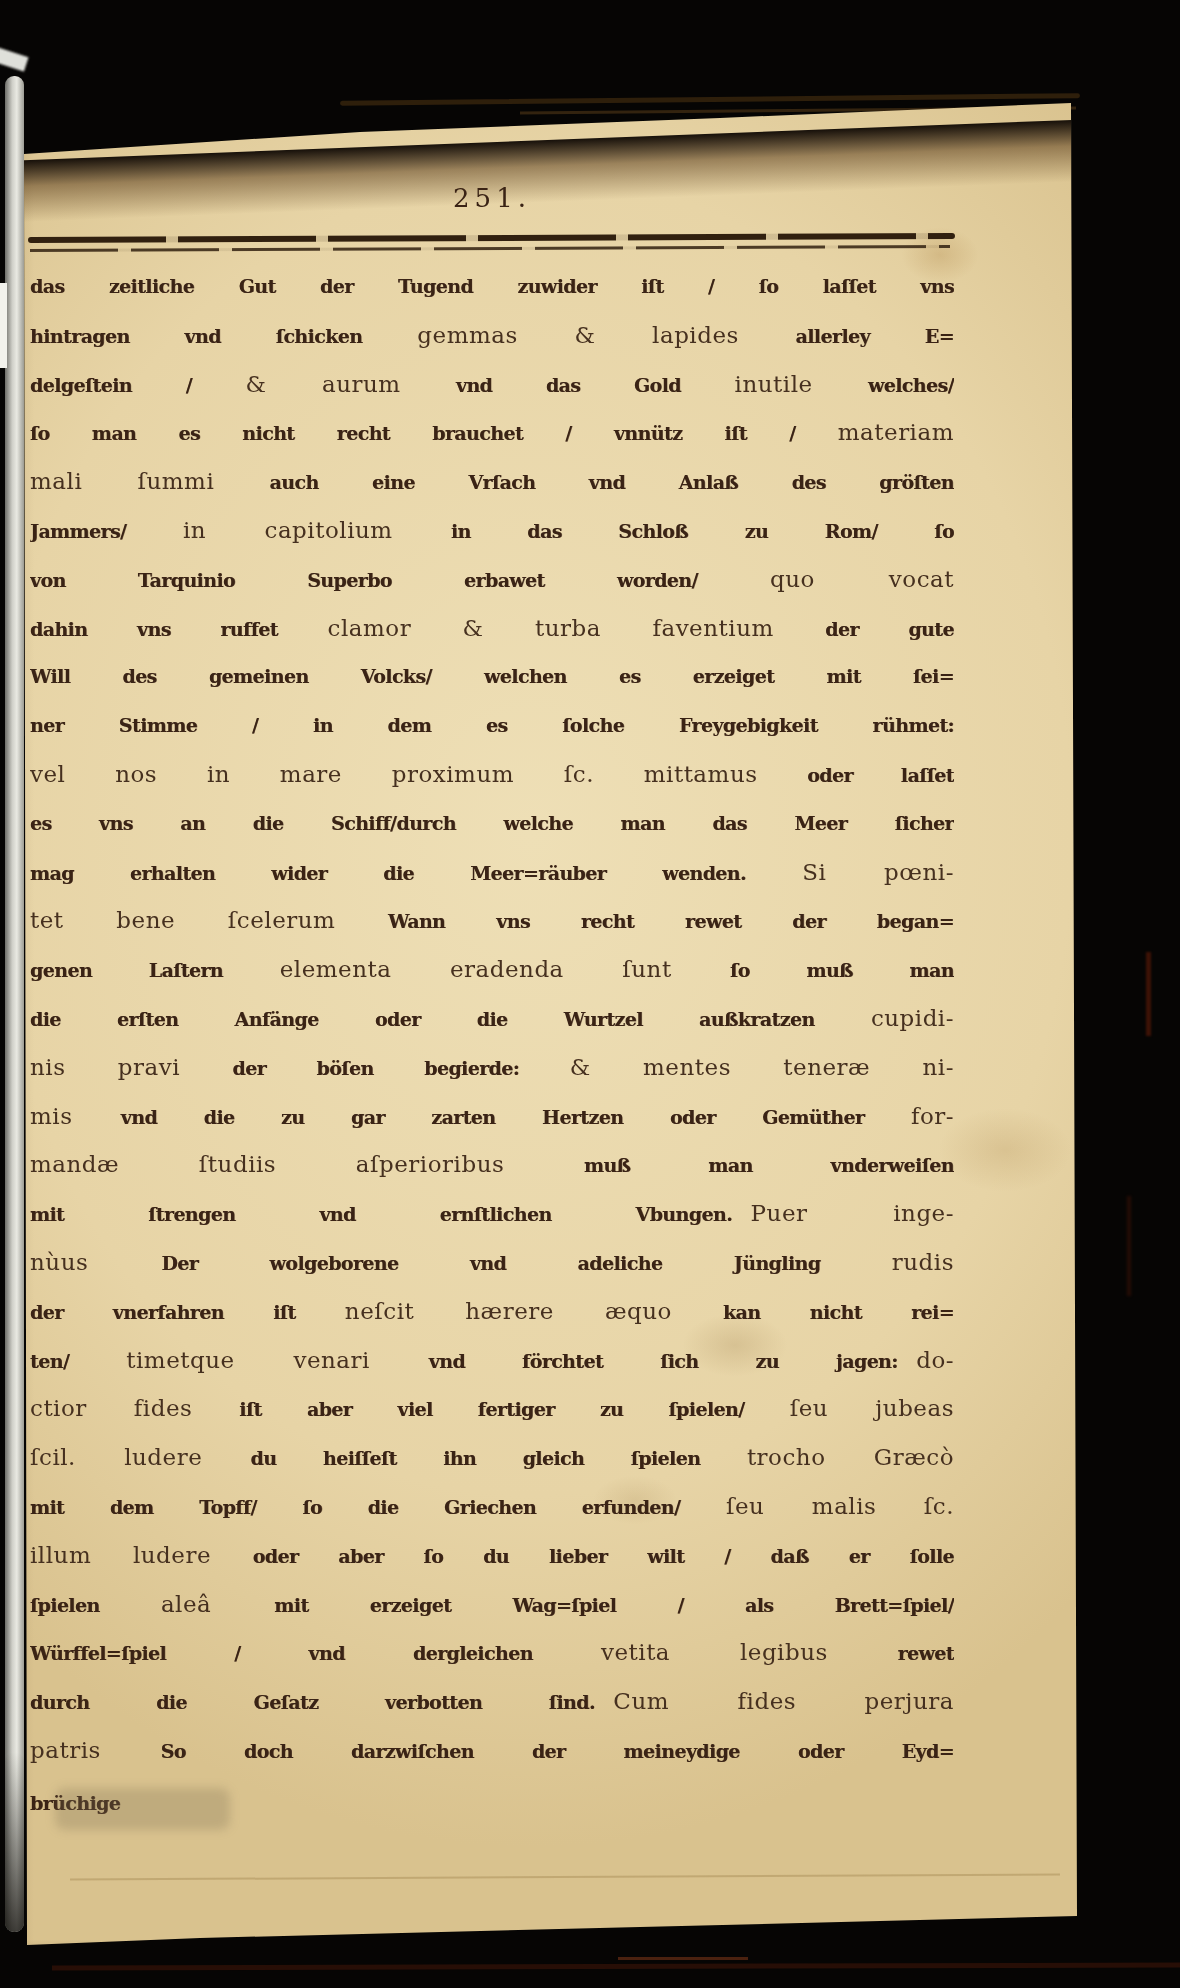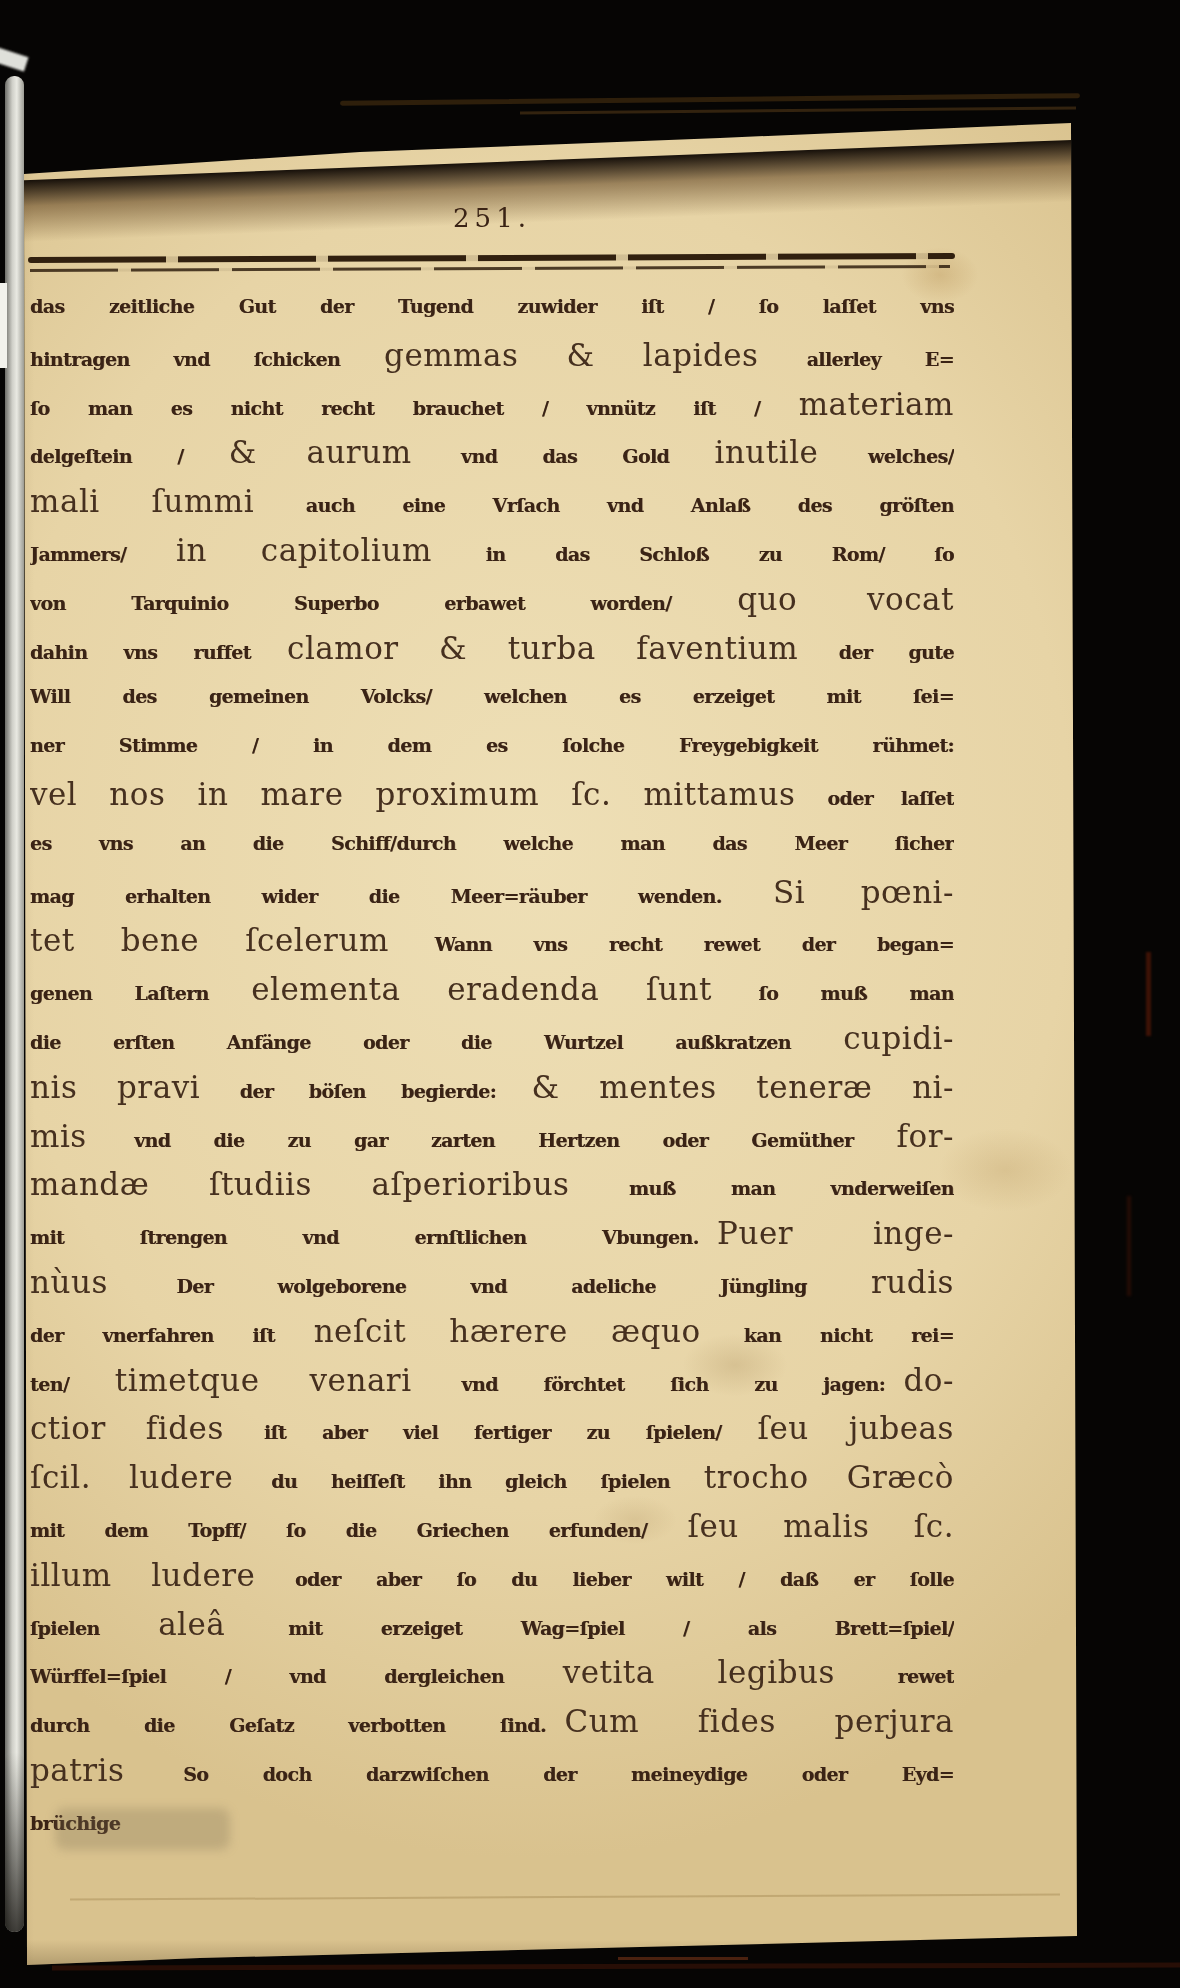--- a/index.html
+++ b/index.html
@@ -56,21 +56,20 @@
       radial-gradient(75px 45px at 735px 1345px, rgba(125,88,35,.16), transparent 70%),
       radial-gradient(60px 35px at 635px 1500px, rgba(125,88,35,.12), transparent 70%),
       linear-gradient(to right, rgba(100,70,30,.22) 0px, rgba(100,70,30,0) 34px),
       linear-gradient(to left, rgba(25,14,4,.85) 0px, rgba(70,45,15,.35) 28px, rgba(70,45,15,0) 64px),
       linear-gradient(to top, rgba(60,40,14,.45) 0px, rgba(60,40,14,0) 48px),
       radial-gradient(900px 1100px at 45% 42%,
         var(--color-paper-light, #eedfb6),
         var(--color-paper, #e7d4a6) 60%,
         var(--color-paper-dark, #d9c28e) 92%);
     color: var(--color-ink, #3a2315);
-    margin-top: 20px;
   }
   .top-shadow {
     position: absolute; left: -10px; top: 120px; width: 1210px; height: 62px;
     transform: rotate(-2.2deg); transform-origin: 1080px 0;
     background: linear-gradient(to bottom, rgba(12,6,2,.95), rgba(80,50,18,.5) 42%, rgba(80,50,18,0));
   }
   .crease {
     position: absolute; left: 70px; top: 1876px; width: 990px; height: 2px;
     background: rgba(150,120,65,.35); transform: rotate(-0.3deg);
   }
@@ -107,21 +106,21 @@
     height: 48.8px; line-height: 48.8px;
     text-align: justify; text-align-last: justify;
     overflow: hidden; white-space: nowrap;
   }
   .fraktur {
     font-weight: 700; font-size: 19px; letter-spacing: -0.6px;
     color: var(--color-ink, #3a2315);
     text-shadow: 0.4px 0.3px 0 rgba(58,35,21,.55);
   }
   .antiqua {
-    font-weight: 400; font-size: 31px; letter-spacing: 0.5px;
+    font-weight: 400; font-size: 23px; letter-spacing: 0.5px;
     color: var(--color-ink-latin, #46301f);
   }
   .catchword-line {
     position: absolute; left: 30px; top: 1779px; width: 924px;
     height: 48.8px; line-height: 48.8px; 
   }
 
   
   .mark-r1 {
     position: absolute; left: 1146px; top: 952px; width: 5px; height: 84px;
@@ -155,22 +154,22 @@
   <div class="paper">
     <div class="top-shadow"></div>
 
     <div class="page-number">251.</div>
     <div class="rule-top"></div>
     <div class="rule-bottom"></div>
 
     <div class="text-block">
         <div class="line"><span class="fraktur">das zeitliche Gut der Tugend zuwider iſt / ſo laſſet vns</span></div>
         <div class="line"><span class="fraktur">hintragen vnd ſchicken </span><span class="antiqua">gemmas &amp; lapides </span><span class="fraktur">allerley E=</span></div>
+        <div class="line"><span class="fraktur">delgeſtein / </span><span class="antiqua">&amp; aurum </span><span class="fraktur">vnd das Gold </span><span class="antiqua">inutile </span><span class="fraktur">welches/</span></div>
         <div class="line"><span class="fraktur">ſo man es nicht recht brauchet / vnnütz iſt / </span><span class="antiqua">materiam</span></div>
-        <div class="line"><span class="fraktur">delgeſtein / </span><span class="antiqua">&amp; aurum </span><span class="fraktur">vnd das Gold </span><span class="antiqua">inutile </span><span class="fraktur">welches/</span></div>
         <div class="line"><span class="antiqua">mali ſummi </span><span class="fraktur">auch eine Vrſach vnd Anlaß des gröſten</span></div>
         <div class="line"><span class="fraktur">Jammers/ </span><span class="antiqua">in capitolium </span><span class="fraktur">in das Schloß zu Rom/ ſo</span></div>
         <div class="line"><span class="fraktur">von Tarquinio Superbo erbawet worden/ </span><span class="antiqua">quo vocat</span></div>
         <div class="line"><span class="fraktur">dahin vns ruffet </span><span class="antiqua">clamor &amp; turba faventium </span><span class="fraktur">der gute</span></div>
         <div class="line"><span class="fraktur">Will des gemeinen Volcks/ welchen es erzeiget mit ſei=</span></div>
         <div class="line"><span class="fraktur">ner Stimme / in dem es ſolche Freygebigkeit rühmet:</span></div>
         <div class="line"><span class="antiqua">vel nos in mare proximum ſc. mittamus </span><span class="fraktur">oder laſſet</span></div>
         <div class="line"><span class="fraktur">es vns an die Schiff/durch welche man das Meer ſicher</span></div>
         <div class="line"><span class="fraktur">mag erhalten wider die Meer=räuber wenden. </span><span class="antiqua">Si pœni-</span></div>
         <div class="line"><span class="antiqua">tet bene ſcelerum </span><span class="fraktur">Wann vns recht rewet der began=</span></div>

